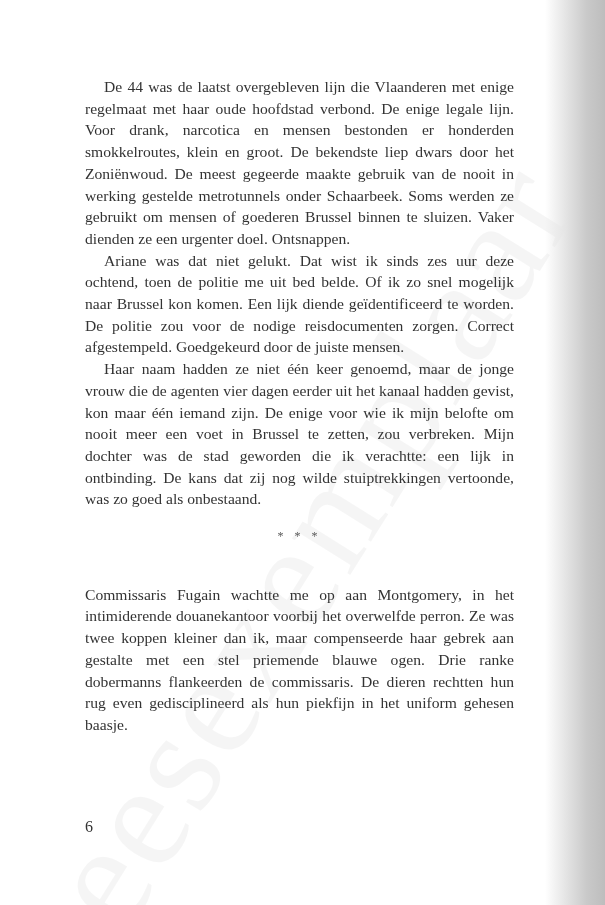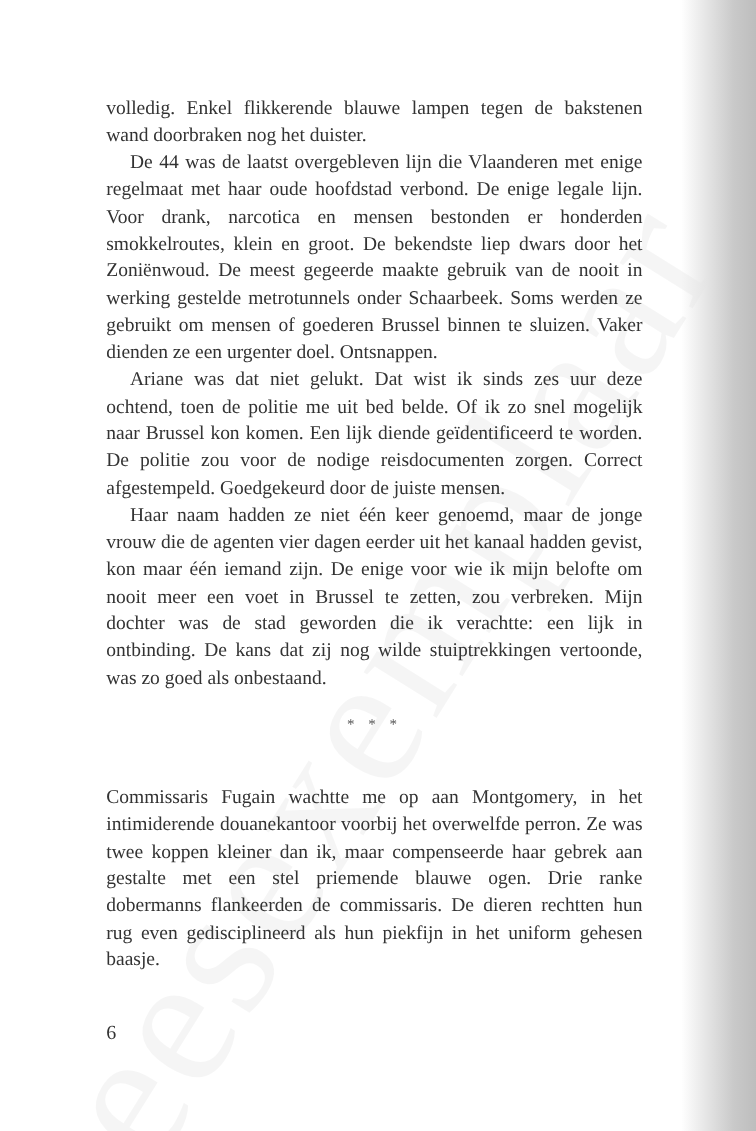--- a/index.html
+++ b/index.html
@@ -76,21 +76,20 @@
       color: #333333;
     }
   </style>
 </head>
 <body>
 
 <div class="page">
   <div class="watermark">Leesexemplaar</div>
 
   <div class="text-block">
-    <p class="noindent">volledig. Enkel flikkerende blauwe lampen tegen de bakstenen wand doorbraken nog het duister.</p>
     <p>De 44 was de laatst overgebleven lijn die Vlaanderen met enige regelmaat met haar oude hoofdstad verbond. De enige legale lijn. Voor drank, narcotica en mensen bestonden er hon­derden smokkelroutes, klein en groot. De bekendste liep dwars door het Zoniënwoud. De meest gegeerde maakte gebruik van de nooit in werking gestelde metrotunnels onder Schaarbeek. Soms werden ze gebruikt om mensen of goederen Brussel bin­nen te sluizen. Vaker dienden ze een urgenter doel. Ontsnappen.</p>
     <p>Ariane was dat niet gelukt. Dat wist ik sinds zes uur deze ochtend, toen de politie me uit bed belde. Of ik zo snel moge­lijk naar Brussel kon komen. Een lijk diende geïdentificeerd te worden. De politie zou voor de nodige reisdocumenten zorgen. Correct afgestempeld. Goedgekeurd door de juiste mensen.</p>
     <p>Haar naam hadden ze niet één keer genoemd, maar de jonge vrouw die de agenten vier dagen eerder uit het kanaal hadden gevist, kon maar één iemand zijn. De enige voor wie ik mijn belofte om nooit meer een voet in Brussel te zetten, zou verbreken. Mijn dochter was de stad geworden die ik ver­achtte: een lijk in ontbinding. De kans dat zij nog wilde stuip­trekkingen vertoonde, was zo goed als onbestaand.</p>
 
     <div class="scene-break">* * *</div>
 
     <p class="noindent">Commissaris Fugain wachtte me op aan Montgomery, in het intimiderende douanekantoor voorbij het overwelfde perron. Ze was twee koppen kleiner dan ik, maar compenseerde haar gebrek aan gestalte met een stel priemende blauwe ogen. Drie ranke dobermanns flankeerden de commissaris. De dieren rechtten hun rug even gedisciplineerd als hun piekfijn in het uniform gehesen baasje.</p>
   </div>
 
   <div class="page-number">6</div>

